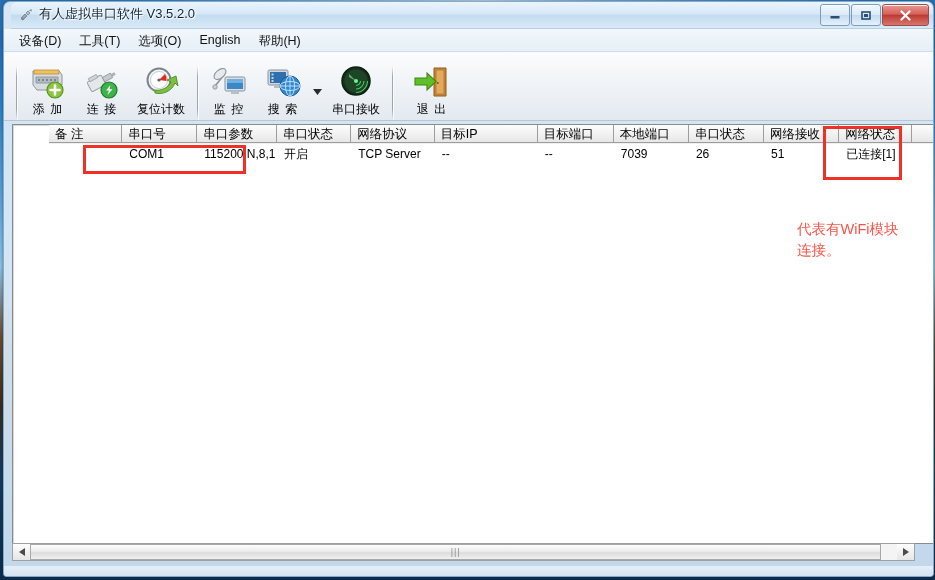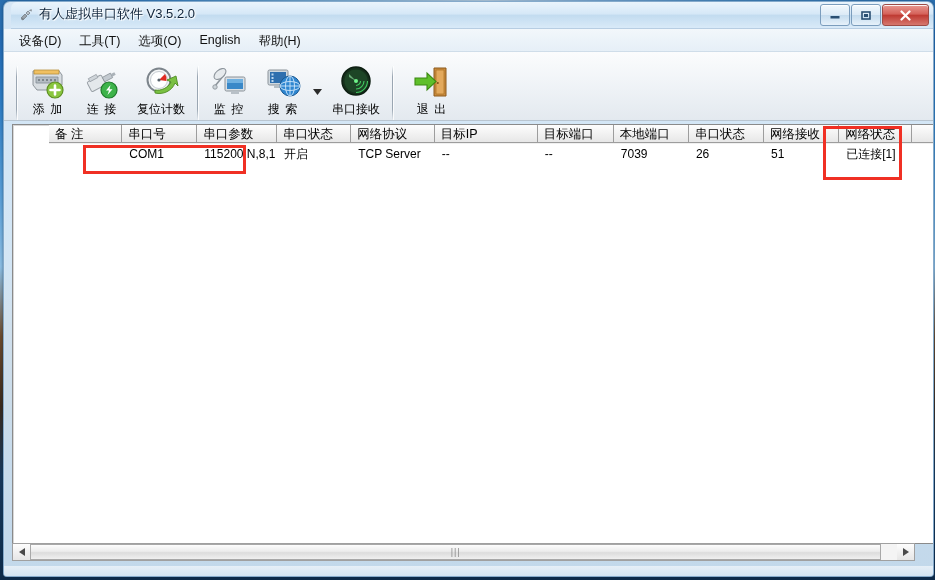--- a/index.html
+++ b/index.html
@@ -353,20 +353,24 @@
       <div class="lv-td" style="width:80px">51</div>
       <div class="lv-td" style="width:78px">已连接[1]</div>
       <div class="lv-td" style="width:42px"></div>
     </div>
   </div>
 
   <div class="redbox" style="left:79px;top:143px;width:163px;height:29px;"></div>
   <div class="redbox" style="left:819px;top:124px;width:79px;height:54px;"></div>
 
 
+  <div class="redtext" style="left:793px;top:217px;">
+    <div>代表有WiFi模块</div>
+    <div>连接。</div>
+  </div>
 
   <div class="hscroll">
     <div class="hs-arrow">
       <svg width="6" height="8" viewBox="0 0 6 8">
           <path d="M6 0 L0 4 L6 8 Z" fill="#4a4a4a"></path>
         </svg>
     </div>
     <div class="hs-track">
       <div class="hs-thumb">
         <span class="grip">|||</span>

